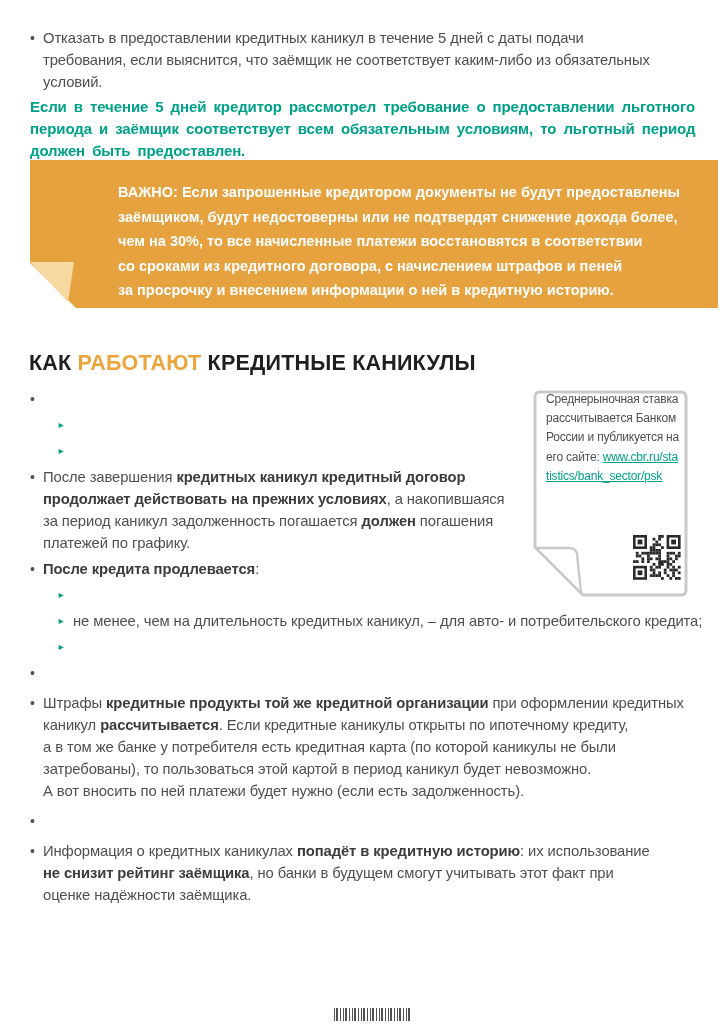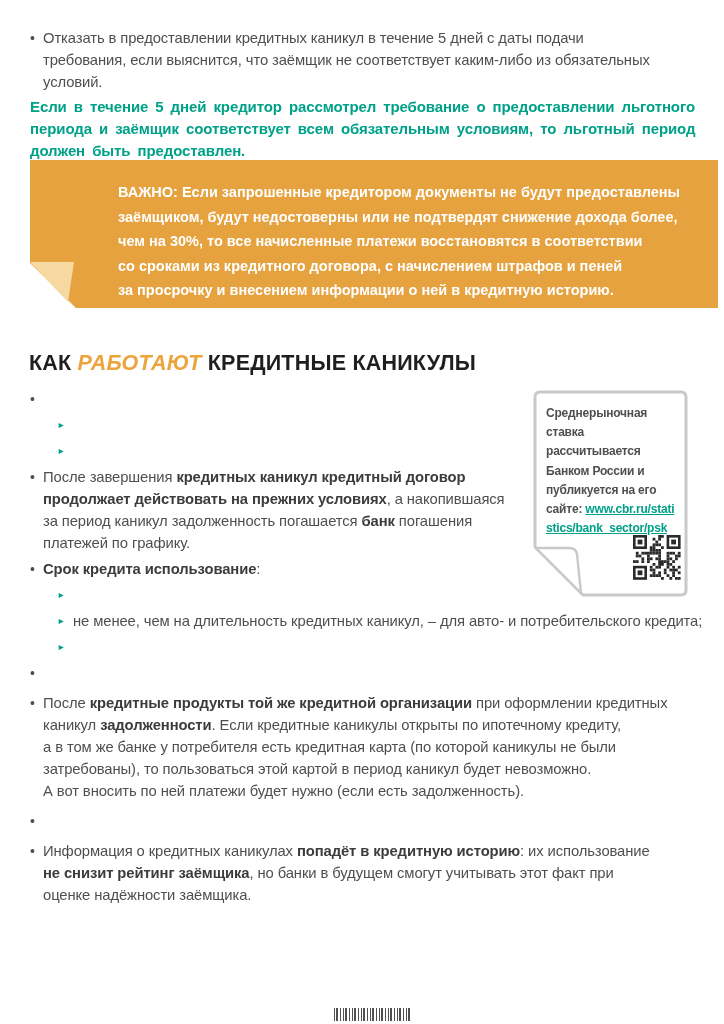--- a/index.html
+++ b/index.html
@@ -38,30 +38,30 @@
     font-weight:bold; font-size:14.5px; line-height:24.6px; white-space:pre-line;
     letter-spacing:0;
     margin-left:19px;
   }
   .impflap{left:30px; top:262px; width:46px; height:46px;}
   
   .heading{
     left:29px; top:350px; font-size:21.5px; line-height:26px; font-weight:bold;
     color:var(--heading); letter-spacing:0.2px; white-space:nowrap;
   }
-  .heading .hl{color:#eca43c;font-style:italic;}
+  .heading .hl{color:#eca43c;}
   
   .intro{left:30px; top:27px; width:664px;}
   
   .list{left:30px; top:388px; width:692px;}
   
   .note{left:533px; top:390px; width:155px; height:207px;}
   .note .note-text{
-    position:absolute; left:13px; top:14px; width:134px;
-    font-size:12px; line-height:19.2px; letter-spacing:-0.2px; color:var(--text);font-weight:bold;
+    position:absolute; left:13px; top:0; width:134px;
+    font-size:12px; line-height:19.2px; letter-spacing:-0.2px; color:var(--text);
   }
   .note a{color:var(--teal); text-decoration:underline; word-break:break-all;}
   .note .qr{position:absolute; left:100px; top:145px;}
   
   .barcode{
     left:334px; top:1008px; width:78px; height:13px; opacity:.9;
     background:repeating-linear-gradient(90deg,
       #3d3d3d 0 1px, transparent 1px 2px,
       #3d3d3d 2px 3.5px, transparent 3.5px 6px,
       #3d3d3d 6px 6.8px, transparent 6.8px 9px);
@@ -105,44 +105,44 @@
       <div class="li arrow">
         <span class="marker">►</span>
       </div>
       <div class="li arrow">
         <span class="marker">►</span>
       </div>
       <div class="li dot">
         <span class="marker">•</span>
         <span class="txt"><span>После завершения </span><span class="b">кредитных каникул кредитный договор
 продолжает действовать на прежних условиях</span><span>, а накопившаяся
-за период каникул задолженность погашается </span><span class="b">банк</span><span> погашения
+за период каникул задолженность погашается </span><span class="b">должен</span><span> погашения
 платежей по графику.</span></span>
       </div>
       <div class="li dot">
         <span class="marker">•</span>
-        <span class="txt"><span class="b">Срок кредита использование</span><span>:</span></span>
+        <span class="txt"><span class="b">После кредита продлевается</span><span>:</span></span>
       </div>
       <div class="li arrow">
         <span class="marker">►</span>
       </div>
       <div class="li arrow">
         <span class="marker">►</span>
         <span class="txt"><span>не менее, чем на длительность кредитных каникул, – для авто- и потребительского кредита;</span></span>
       </div>
       <div class="li arrow">
         <span class="marker">►</span>
       </div>
       <div class="li dot">
         <span class="marker">•</span>
       </div>
       <div class="li dot sp">
         <span class="marker">•</span>
-        <span class="txt"><span>После </span><span class="b">кредитные продукты той же кредитной организации</span><span> при оформлении кредитных
-каникул </span><span class="b">задолженности</span><span>. Если кредитные каникулы открыты по ипотечному кредиту,
+        <span class="txt"><span>Штрафы </span><span class="b">кредитные продукты той же кредитной организации</span><span> при оформлении кредитных
+каникул </span><span class="b">рассчитывается</span><span>. Если кредитные каникулы открыты по ипотечному кредиту,
 а в том же банке у потребителя есть кредитная карта (по которой каникулы не были
 затребованы), то пользоваться этой картой в период каникул будет невозможно.
 А вот вносить по ней платежи будет нужно (если есть задолженность).</span></span>
       </div>
       <div class="li dot sp">
         <span class="marker">•</span>
       </div>
       <div class="li dot sp">
         <span class="marker">•</span>
         <span class="txt"><span>Информация о кредитных каникулах </span><span class="b">попадёт в кредитную историю</span><span>: их использование

